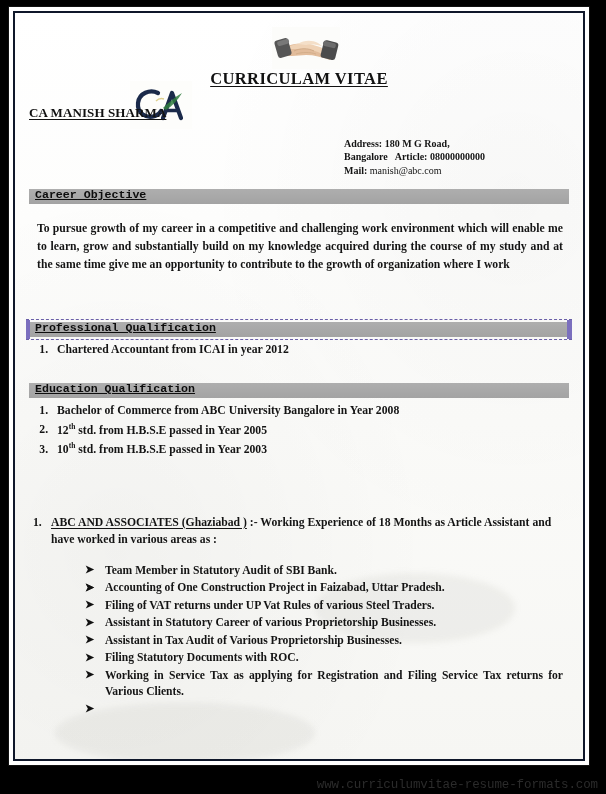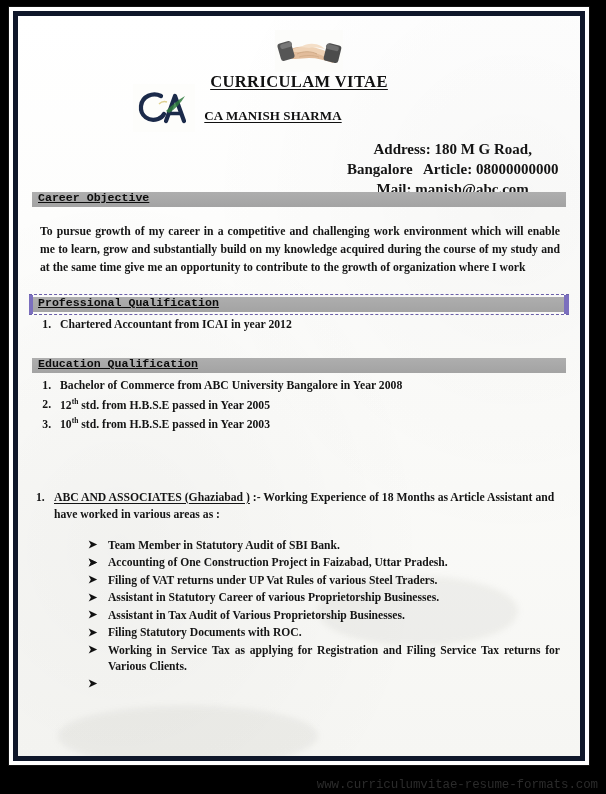--- a/index.html
+++ b/index.html
@@ -26,21 +26,21 @@
     left: 8px; top: 6px;
     width: 582px; height: 760px;
     background: #ffffff;
     border: 1px solid #111111;
     box-sizing: border-box;
   }
   .page-inner {
     position: absolute;
     left: 4px; top: 4px;
     right: 4px; bottom: 4px;
-    border: 5px solid #0f172a;
+    border: 2px solid #0f172a;
     background: #a3a3a3;
     box-sizing: border-box;
     overflow: hidden;
   }
   .paper {
     position: absolute;
     left: 0; top: 0;
     right: 0; bottom: 0;
     background:
       radial-gradient(ellipse at 18% 72%, rgba(0,0,0,0.030) 0%, rgba(0,0,0,0) 48%),
@@ -88,42 +88,41 @@
     font-weight: bold;
     letter-spacing: 0.4px;
     color: #111111;
     text-decoration: underline;
     text-underline-offset: 2px;
   }
   .cand-name {
     position: absolute;
     left: 0; right: 0;
     top: 92px;
-    text-align: center;
+    text-align: left;
     padding-right: 52px;
     font-size: 13px;
     font-weight: bold;
     letter-spacing: 0.1px;
     color: #111111;
     text-decoration: underline;
     text-underline-offset: 2px;
   }
   .contact-block {
     position: absolute;
     left: 315px;
     top: 124px;
-    font-size: 15px;
+    font-size: 10px;
     font-weight: bold;
     color: #141414;
     line-height: 1.33;
-    text-align: center;
   }
   .contact-block .lbl { font-weight: bold; }
   .mailline { font-weight: bold; }
-  .mailline .addr { font-weight: bold; }
+  .mailline .addr { font-weight: normal; }
 
   
   .sec-bar {
     position: relative;
     height: 15px;
     background: linear-gradient(180deg, #aeaeae 0%, #a3a3a3 100%);
     margin: 0 0 0 0;
   }
   .sec-bar .sec-title {
     position: absolute;
@@ -133,20 +132,21 @@
     font-weight: bold;
     color: #0d0d0d;
     text-decoration: underline;
     text-underline-offset: 1px;
     white-space: nowrap;
     font-family: Liberation Mono, monospace;
   }
   .sec-bar.selected {
     outline: 1px dashed #6a5fa8;
     outline-offset: 2px;
+    margin-top: 28px;
   }
   .sel-handle {
     position: absolute;
     right: -3px;
     top: -2px;
     width: 5px;
     height: 19px;
     background: #7b6fbe;
   }
   .sel-handle.left {

